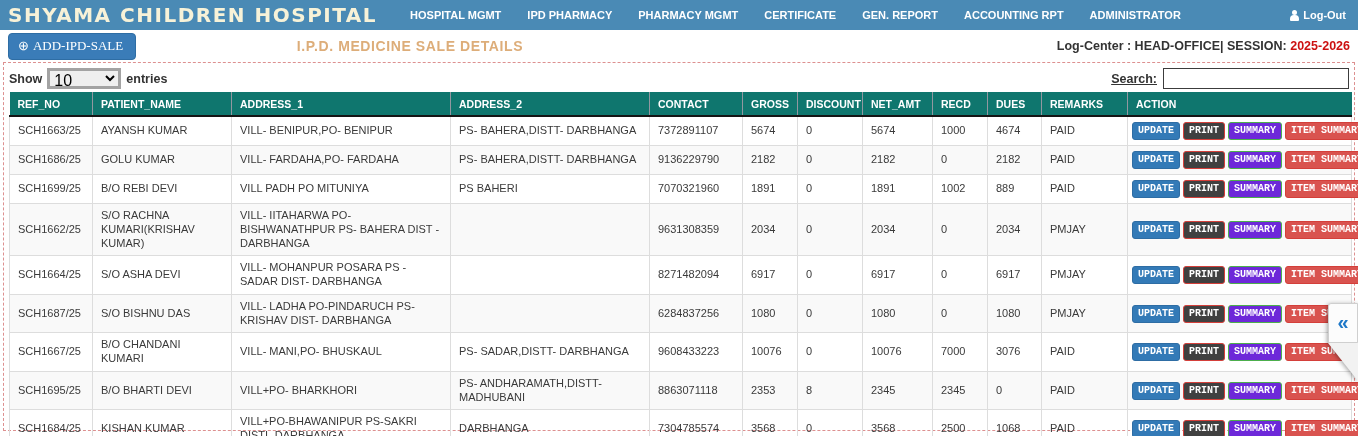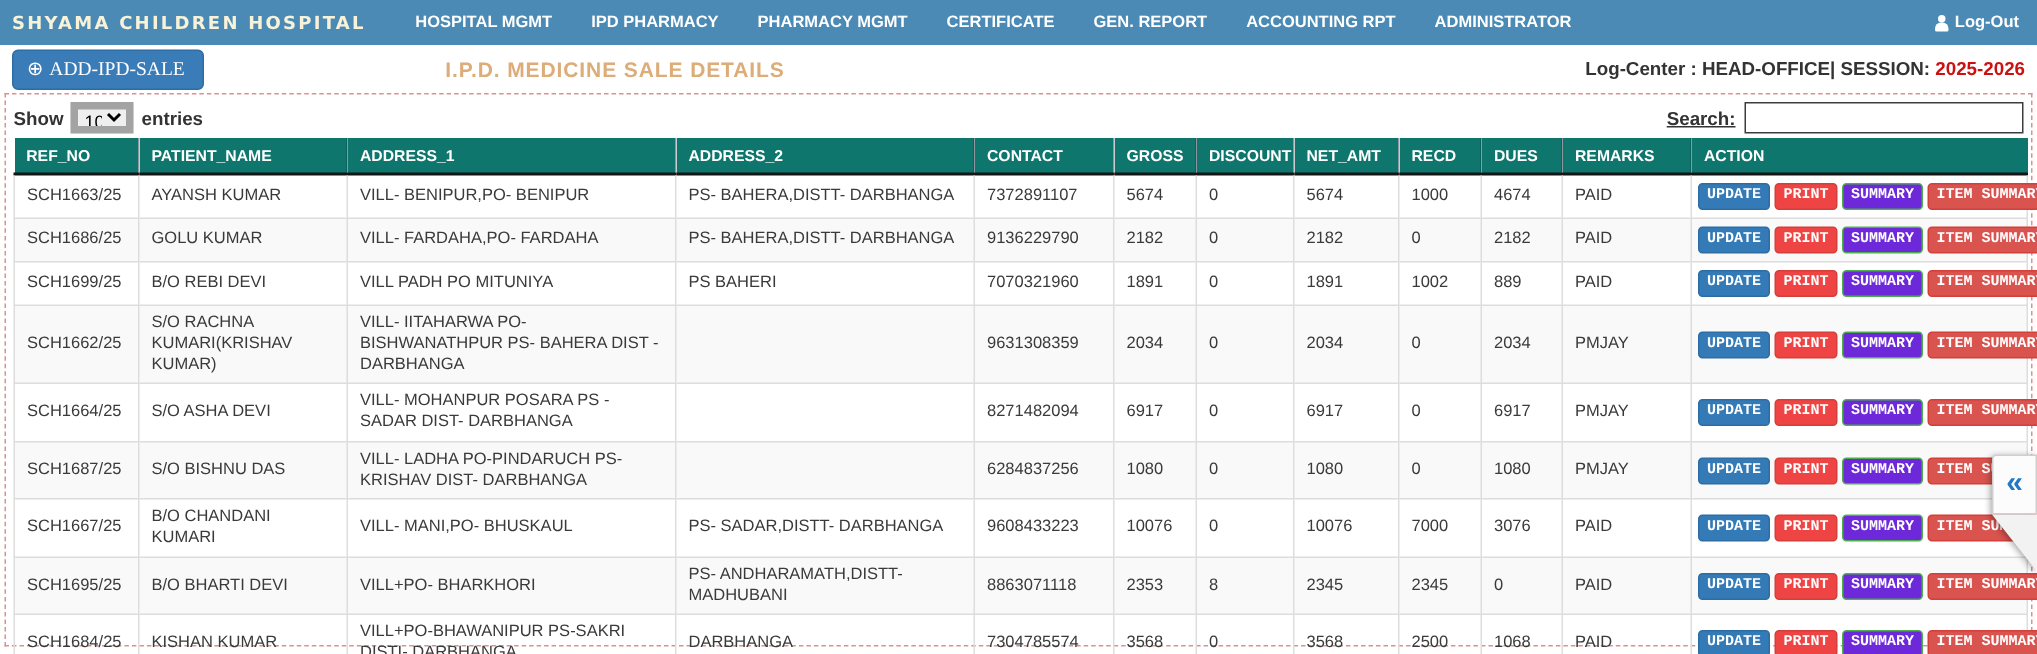--- a/index.html
+++ b/index.html
@@ -8,21 +8,21 @@
     width:1358px; height:436px; position:relative; overflow:hidden;
     background:#fff; font-family:"Liberation Sans", sans-serif; color:#333;
   }
 
   
   .navbar {
     height:30px; background:#4a8ab5; display:flex; align-items:center;
     padding:0 12px 0 8px;
   }
   .brand {
-    font-family:"DejaVu Sans", sans-serif; font-weight:bold; font-size:12px;
+    font-family:"DejaVu Sans", sans-serif; font-weight:bold; font-size:20px;
     color:#f7f2d8; letter-spacing:1.5px; margin-right:20px; white-space:nowrap;
   }
   .nav-item {
     color:#fff; font-size:11px; font-weight:bold; margin:0 13px;
     text-decoration:none; white-space:nowrap; cursor:pointer;
   }
   .logout {
     margin-left:auto; color:#fff; font-size:11px; font-weight:bold;
     display:flex; align-items:flex-end; gap:3px; cursor:pointer;
   }
@@ -51,21 +51,21 @@
   .log-center { margin-left:auto; font-size:12.5px; font-weight:bold; color:#333; z-index:2; white-space:nowrap;padding-left:43px; }
   .log-center .session { color:#cc1111; }
 
   
   .content {
     position:absolute; top:62px; left:3px; right:3px; bottom:5px;
     border:1px dashed #dd9090; padding:3px 5px 12px 5px; background:#fff;
   }
   .controls { display:flex; align-items:center; height:25px; margin-bottom:1px; }
   .show-wrap { display:flex; align-items:center; gap:5px; font-size:12.5px; font-weight:bold; }
-  .page-size-select { font-size:12px; width:42px; height:21px; border:5px solid #a3a3a3; }
+  .page-size-select { font-size:16px; width:74px; height:21px; border:3px solid #a3a3a3; }
   .search-wrap { margin-left:auto; display:flex; align-items:center; gap:6px; font-size:12.5px; font-weight:bold;text-decoration:underline; }
   .search-input { width:186px; height:21px; border:1px solid #3c3c3c; padding:2px 4px; font-size:12px; }
 
   
   table { width:100%; border-collapse:collapse; table-layout:fixed; border-bottom:2px solid #151515; }
   thead th {
     background:#0f766e; color:#fff; font-size:10.5px; font-weight:bold; text-align:left;
     padding:6px 8px 5px 8px; border-right:1px solid rgba(10,25,45,0.45);
     border-bottom:2px solid #151515; cursor:pointer; white-space:nowrap; overflow:hidden;
   }
@@ -75,21 +75,21 @@
     vertical-align:middle; line-height:1.25; word-wrap:break-word;
   }
   tbody tr:nth-child(even) { background:#f9f9f9; }
   .action-cell { white-space:nowrap; padding:4px 4px; }
   .abtn {
     display:inline-block; margin:1px 3px 1px 0; padding:2px 5px 3px 5px; border-radius:3px;
     color:#fff; font-size:10px; font-weight:bold; border:1px solid transparent;
     cursor:pointer; font-family:Liberation Mono, monospace;
   }
   .btn-update { background:#337ab7; border-color:#2e6da4; }
-  .btn-print { background:#ef4444; border-color:#d43f3a; }
+  .btn-print { background:#404040; border-color:#d43f3a; }
   .btn-summary { background:#6d28d9; border-color:#4cae4c; }
   .btn-item-summary { background:#d9534f; border-color:#d43f3a; }
 
   
   .side-widget { position:absolute; right:0; top:303px; width:30px; z-index:5;
     filter:drop-shadow(-1px 1px 2px rgba(0,0,0,0.35)); }
   .side-widget-box {
     width:30px; height:40px; background:#fcfcfc; border:1px solid #cfcfcf;
     display:flex; align-items:center; justify-content:center; border-radius:3px 0 0 0;
     cursor:pointer;

